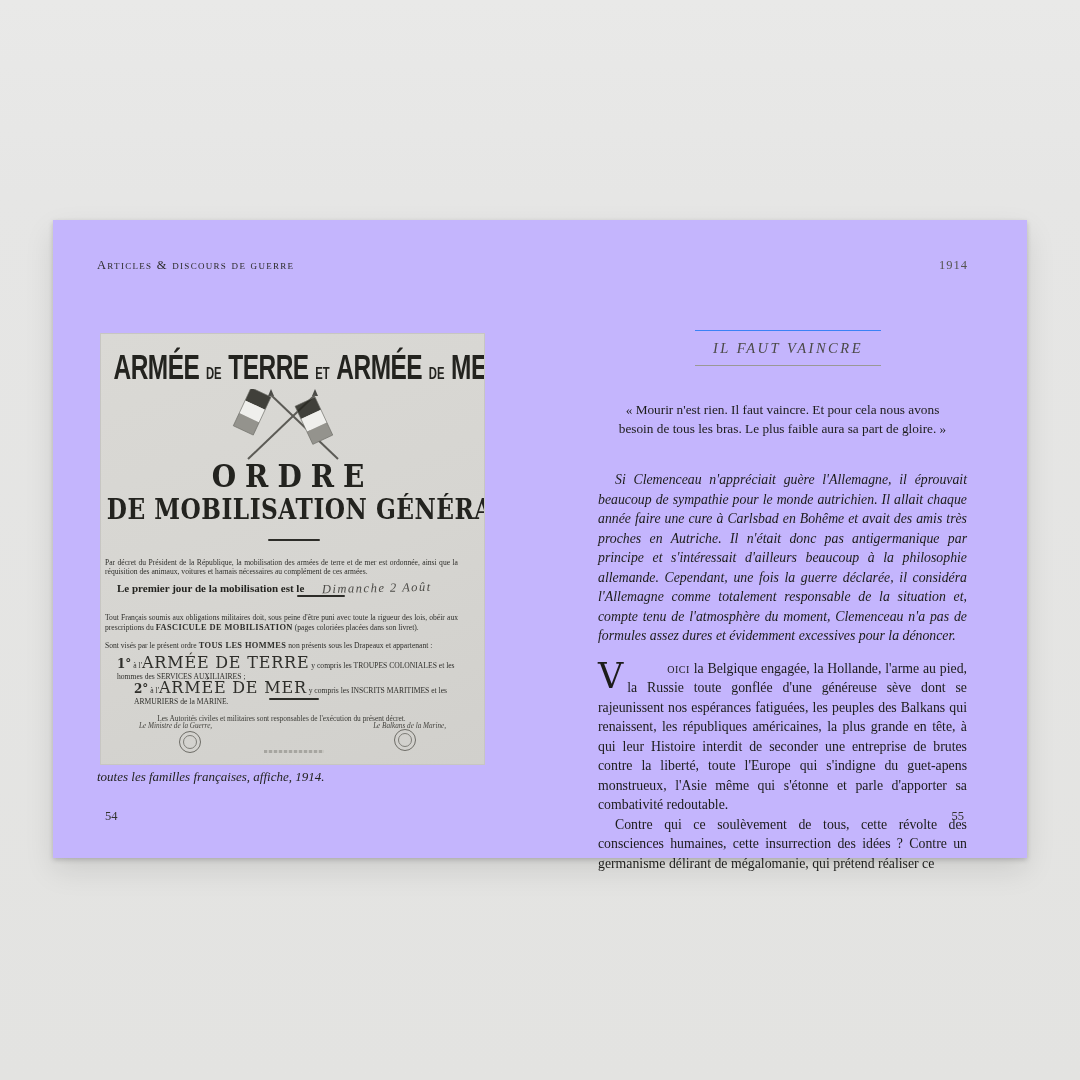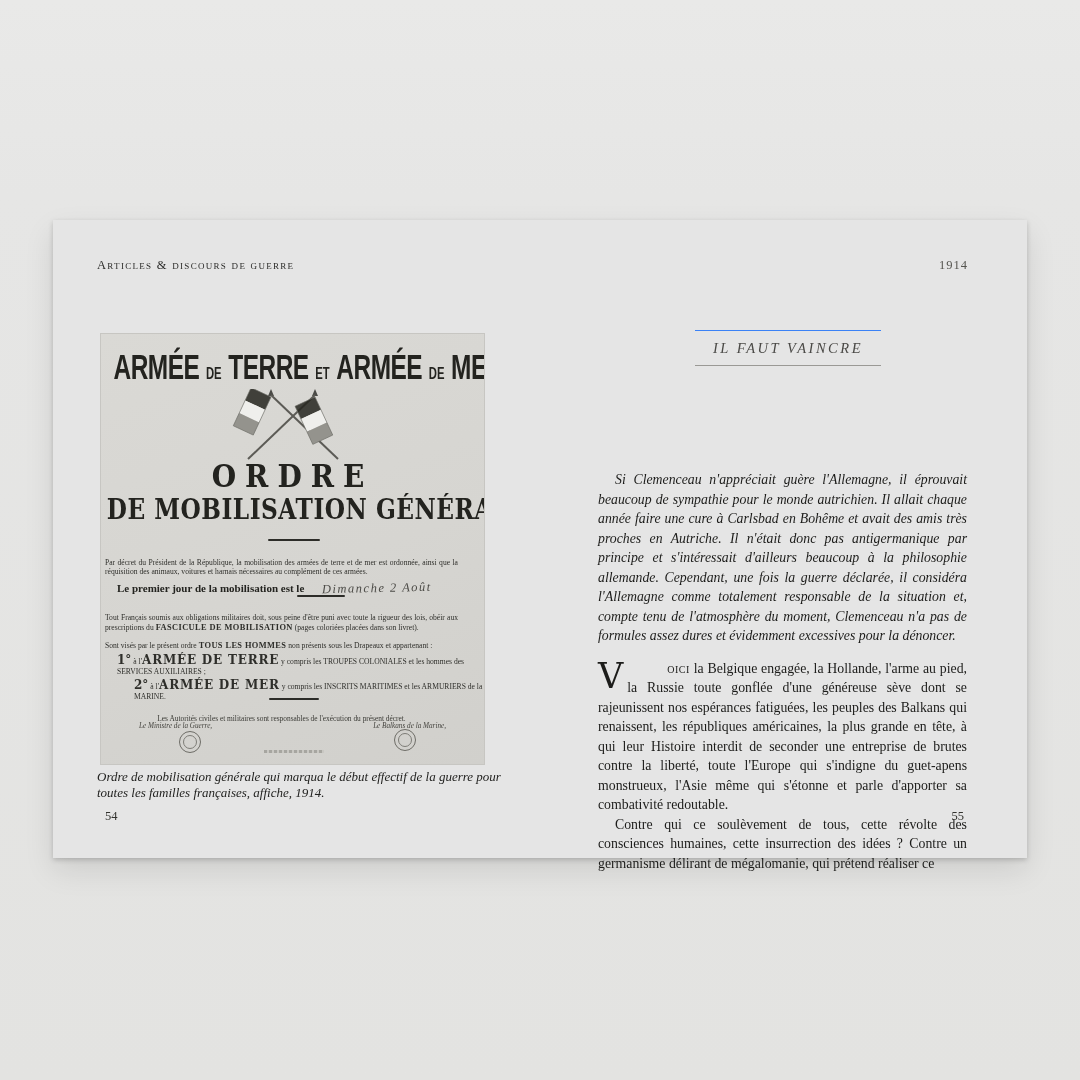--- a/index.html
+++ b/index.html
@@ -6,21 +6,21 @@
   body{
     width:1080px;height:1080px;
     background:linear-gradient(180deg,#e9e9e8 0%,#e6e6e5 18%,#e3e3e1 100%);
     font-family:"Liberation Serif", serif;
     color:#1d1d1b;
     -webkit-font-smoothing:antialiased;
   }
   .canvas{position:relative;width:1080px;height:1080px;overflow:hidden;}
   .spread{
     position:absolute;left:53px;top:220px;width:974px;height:638px;
-    background:#e5e5e5;
+    background:#c4b5fd;
     box-shadow:0 2px 5px rgba(0,0,0,.18),0 12px 28px rgba(0,0,0,.10);
   }
   
   .running-header{
     position:absolute;left:44px;top:38px;
     font-variant:small-caps;letter-spacing:1.3px;font-size:12.5px;color:#2b2b29;
   }
   .folio-year{
     position:absolute;right:59px;top:38px;
     font-size:12.5px;letter-spacing:1px;color:#55544f;
@@ -74,21 +74,21 @@
     font-style:italic;font-size:12.5px;letter-spacing:1.5px;color:#4c4b47;
     transform:rotate(-1.2deg);
   }
   .fascicule{top:272px;}
   .vises{top:299px;}
   .army-item{position:absolute;left:16px;width:353px;text-align:left;
     font-size:7.6px;line-height:1.2;color:#2e2e2a;}
   .item1{top:319px;}
   .item2{top:344px;margin-left:17px;}
   .army-item .num{font-weight:bold;font-size:12px;font-family:"DejaVu Serif",serif;}
-  .army-item .arm{font-weight:bold;font-size:12px;font-family:"DejaVu Serif",serif;letter-spacing:.8px;}
+  .army-item .arm{font-weight:normal;font-size:16px;font-family:"DejaVu Serif",serif;letter-spacing:.8px;}
   .authorities{top:373px;text-align:center;font-size:7.4px;color:#3a3a35;}
   .minister{position:absolute;top:388px;font-style:italic;font-size:7.2px;color:#45443f;}
   .minister.war{left:38px;}
   .minister.marine{right:38px;}
   .seal{position:absolute;border-radius:50%;border:1.5px solid #6e6d67;
     width:20px;height:20px;display:flex;align-items:center;justify-content:center;}
   .seal .inner{width:12px;height:12px;border-radius:50%;border:1px solid #7d7c76;}
   .seal.war{left:78px;top:397px;}
   .seal.marine{right:68px;top:395px;}
   .imprint{
@@ -211,32 +211,35 @@
           <div class="inner"></div>
         </div>
       <div class="seal marine">
           <div class="inner"></div>
         </div>
 
       <div class="imprint"></div>
     </div>
 
     <div class="caption">
-      <div>Ordre de mobilisation générale qui marqua le début effectif de la guerre pour</div>
       <div>toutes les familles françaises, affiche, 1914.</div>
     </div>
 
     <div class="page-number left">54</div>
 
     <div class="folio-year">1914</div>
 
     <div class="title-box">
       <span class="chapter-title">IL FAUT VAINCRE</span>
     </div>
 
+    <div class="epigraph">
+      <div>« Mourir n'est rien. Il faut vaincre. Et pour cela nous avons</div>
+      <div>besoin de tous les bras. Le plus faible aura sa part de gloire. »</div>
+    </div>
 
     <div class="right-col">
       <p class="intro-par">Si Clemenceau n'appréciait guère l'Allemagne, il éprouvait beaucoup de sympathie pour le monde autrichien. Il allait chaque année faire une cure à Carlsbad en Bohême et avait des amis très proches en Autriche. Il n'était donc pas antigermanique par principe et s'intéressait d'ailleurs beaucoup à la philosophie allemande. Cependant, une fois la guerre déclarée, il considéra l'Allemagne comme totalement responsable de la situation et, compte tenu de l'atmosphère du moment, Clemenceau n'a pas de formules assez dures et évidemment excessives pour la dénoncer.</p>
 
       <p class="body-par">
         <span class="drop-cap">V</span><span class="sc">oici</span><span> la Belgique engagée, la Hollande, l'arme au pied, la Russie toute gonflée d'une généreuse sève dont se rajeunissent nos espérances fatiguées, les peuples des Balkans qui renaissent, les républiques américaines, la plus grande en tête, à qui leur Histoire interdit de seconder une entreprise de brutes contre la liberté, toute l'Europe qui s'indigne du guet-apens monstrueux, l'Asie même qui s'étonne et parle d'apporter sa combativité redoutable.</span>
       </p>
 
       <p class="body-par">Contre qui ce soulèvement de tous, cette révolte des consciences humaines, cette insurrection des idées ? Contre un germanisme délirant de mégalomanie, qui prétend réaliser ce</p>
     </div>

